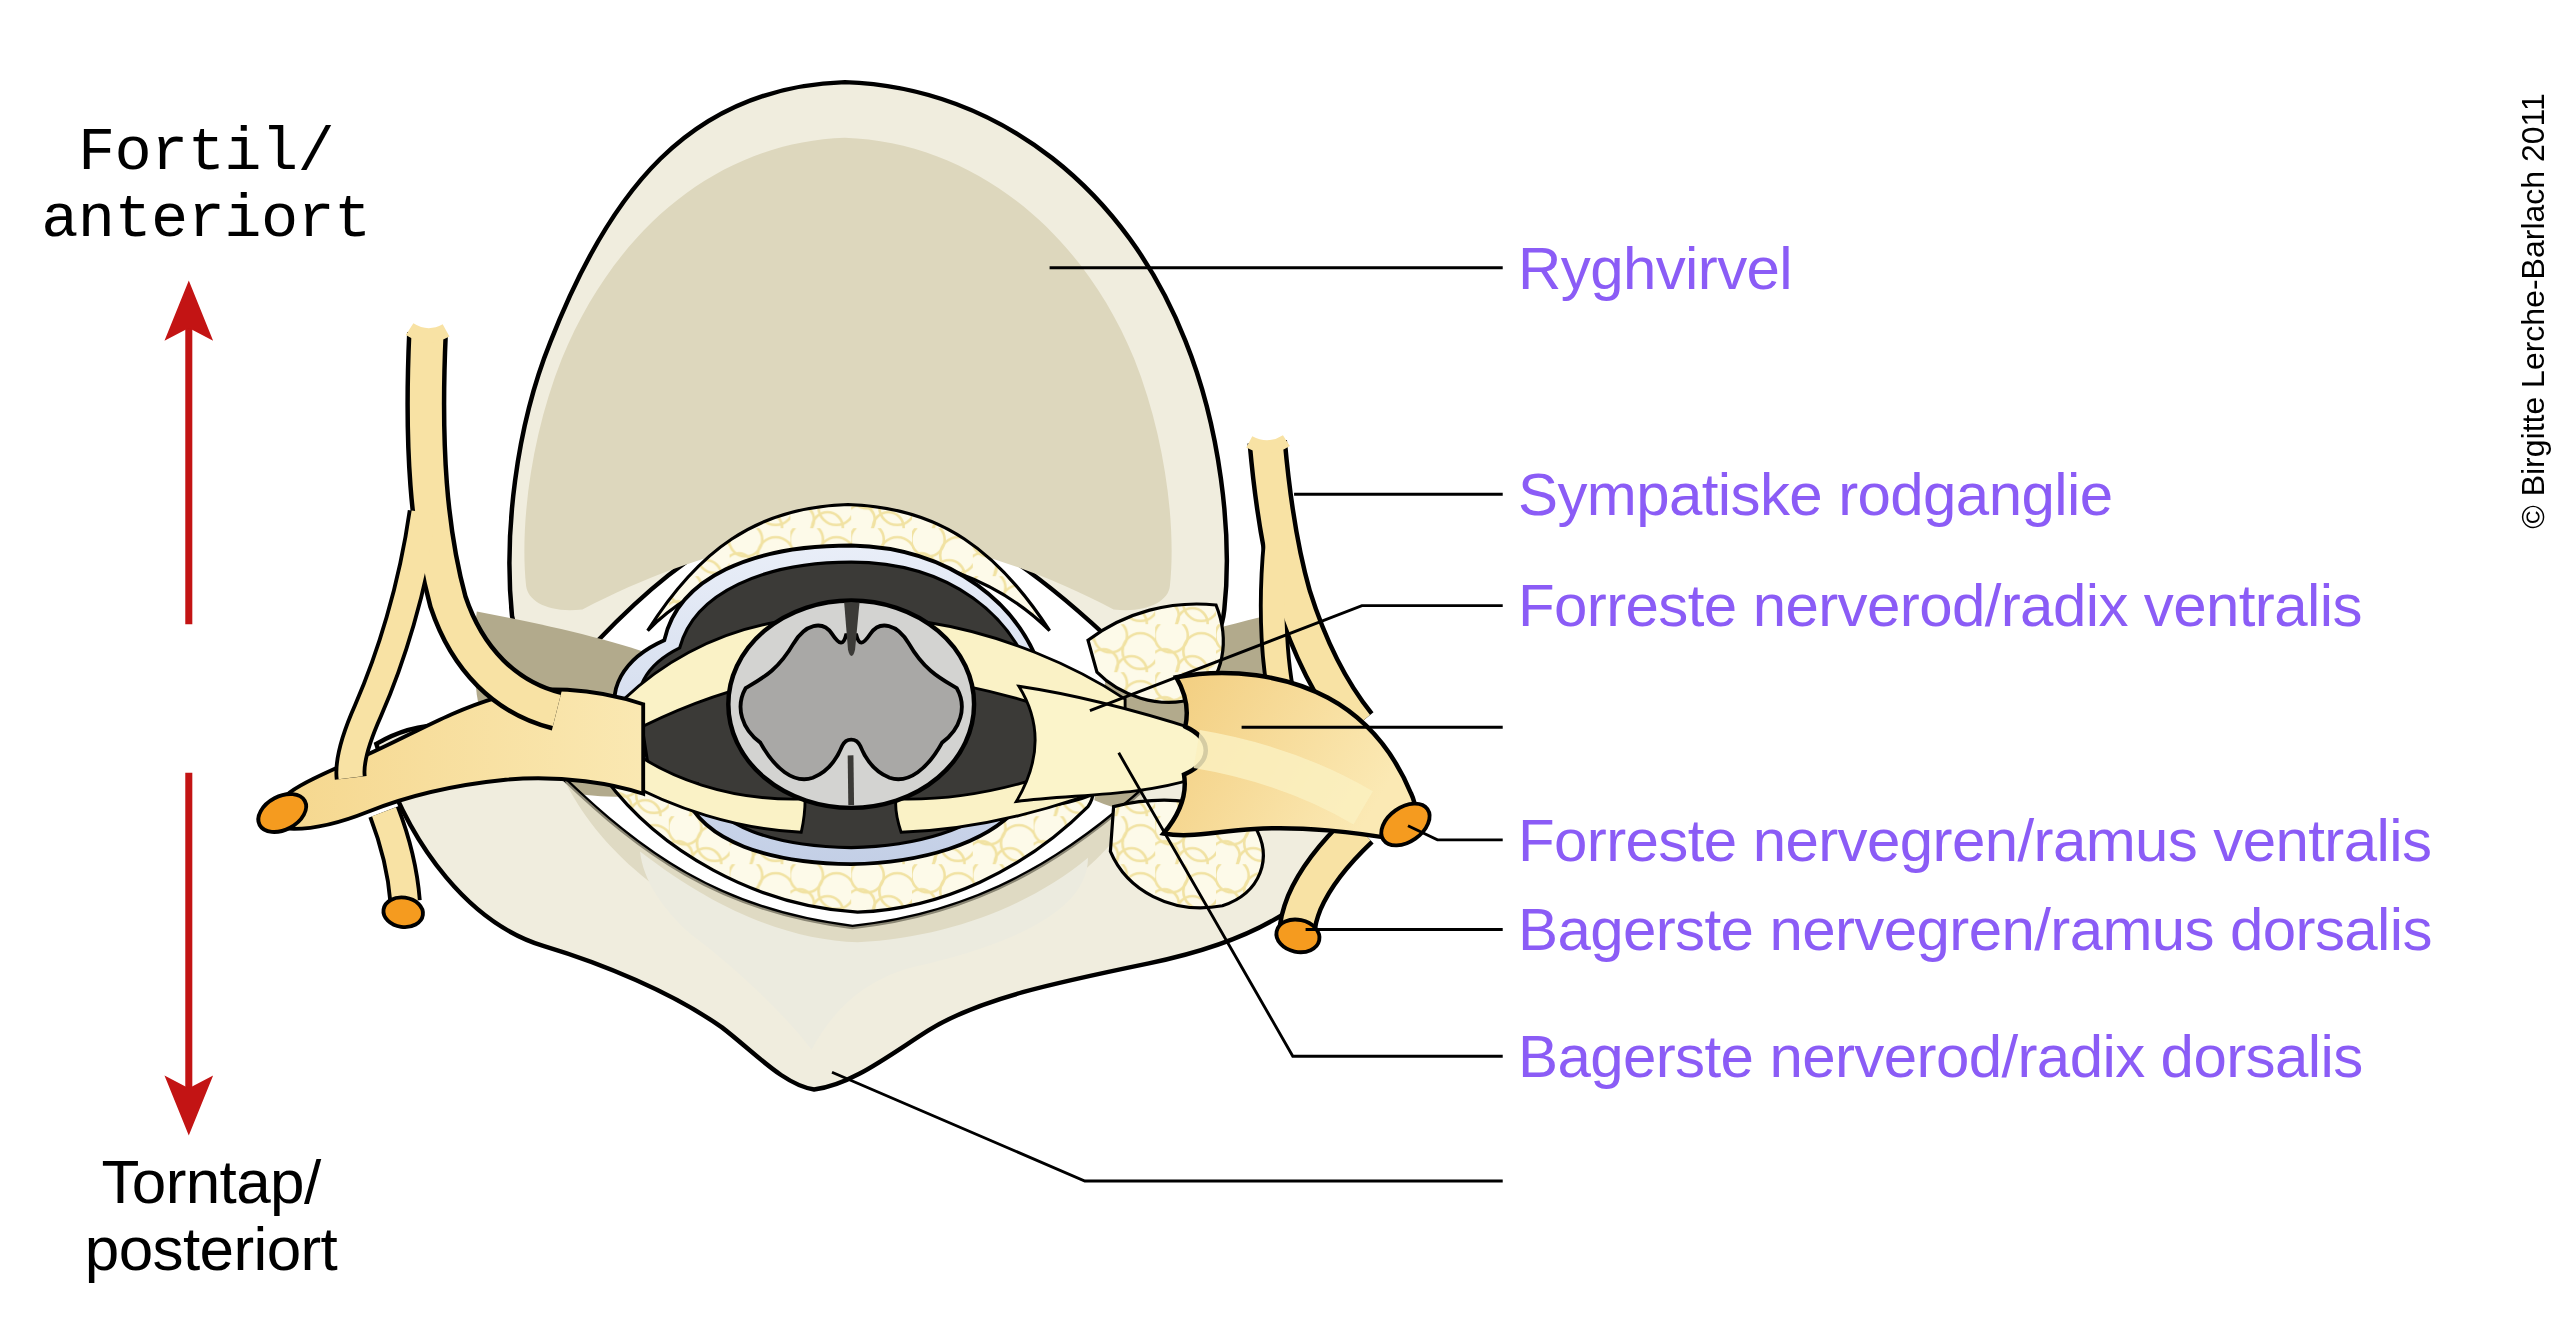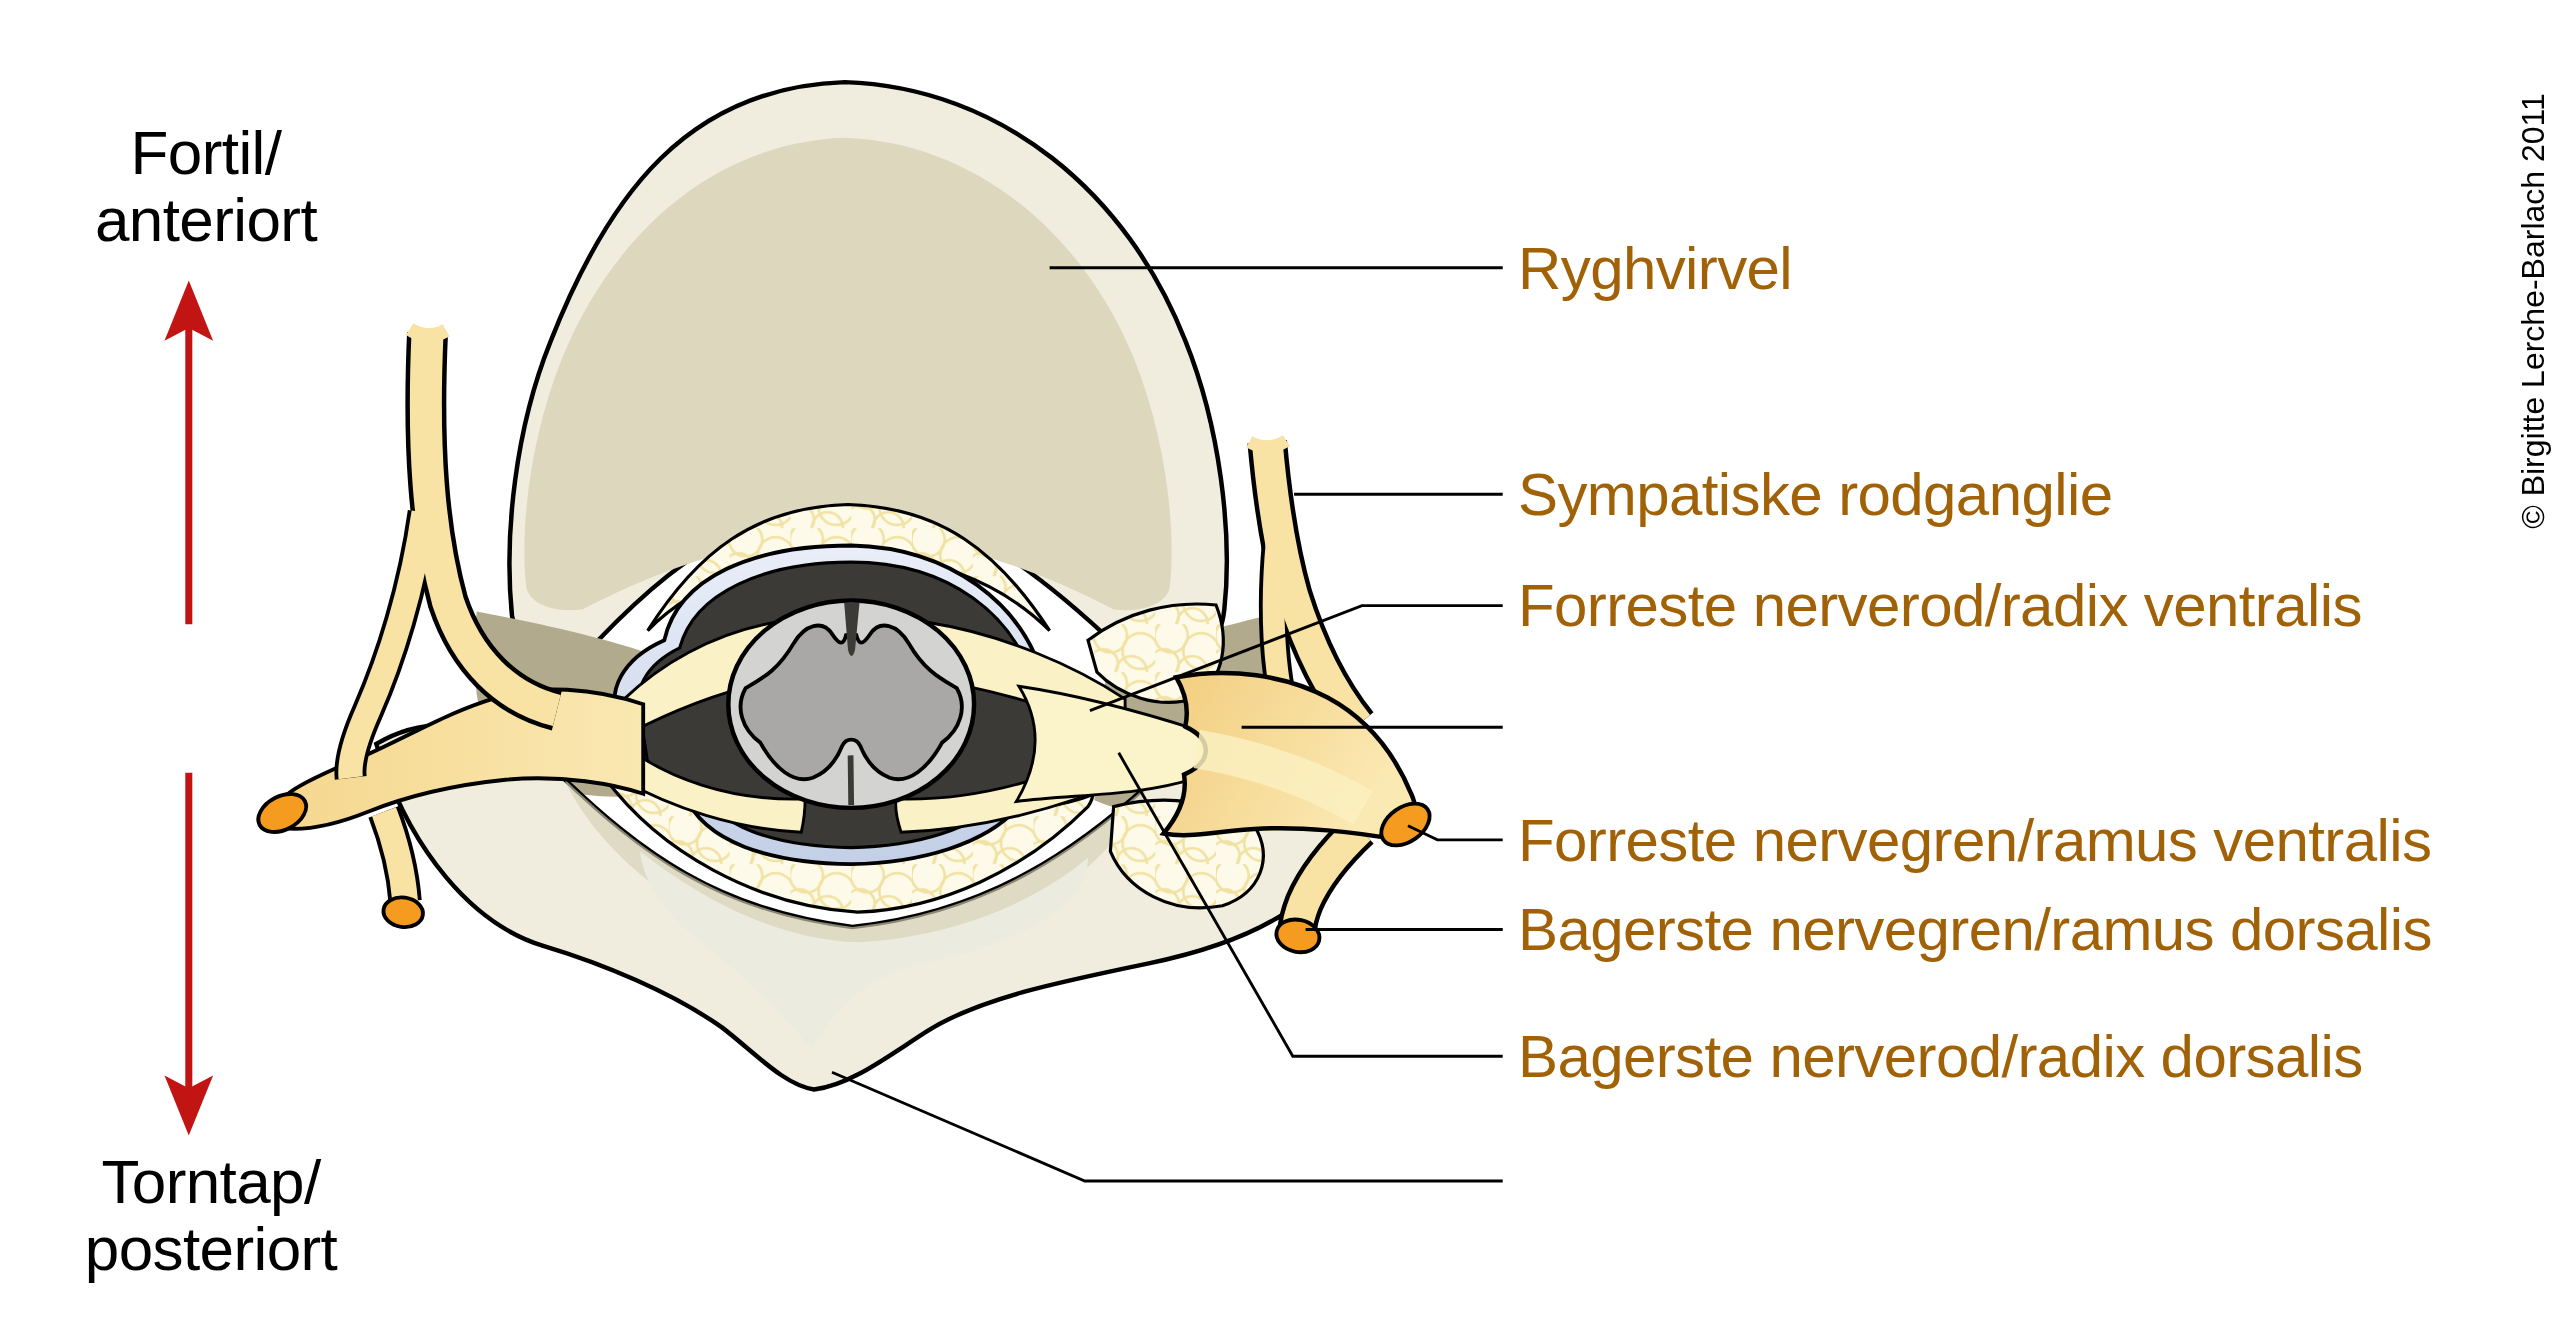--- a/index.html
+++ b/index.html
@@ -9,34 +9,34 @@
     background:#ffffff;
     font-family:"Liberation Sans", sans-serif;
     overflow:hidden;
   }
   .stage svg{position:absolute;left:0;top:0;}
   .anat-label{
     position:absolute;
     left:1518px;
     transform:translateY(-50%);
     font-size:60px;
-    color:#a16207;
+    color:#8b5cf6;
     white-space:nowrap;
     letter-spacing:-0.6px;
   }
   .dir-label{
     position:absolute;
     width:346px;
     text-align:center;
     font-size:62px;
     line-height:1.08;
     color:#000;
     letter-spacing:-0.6px;
   }
-  #dir-top{left:33px;top:120px;}
+  #dir-top{left:33px;top:120px;font-family:Liberation Mono, monospace;}
   #dir-bottom{left:38px;top:1149px;}
   .copyright{
     position:absolute;
     left:2274px;top:292px;
     width:518px;height:38px;
     transform:rotate(-90deg);
     transform-origin:center;
     font-size:32px;
     line-height:38px;
     text-align:center;

